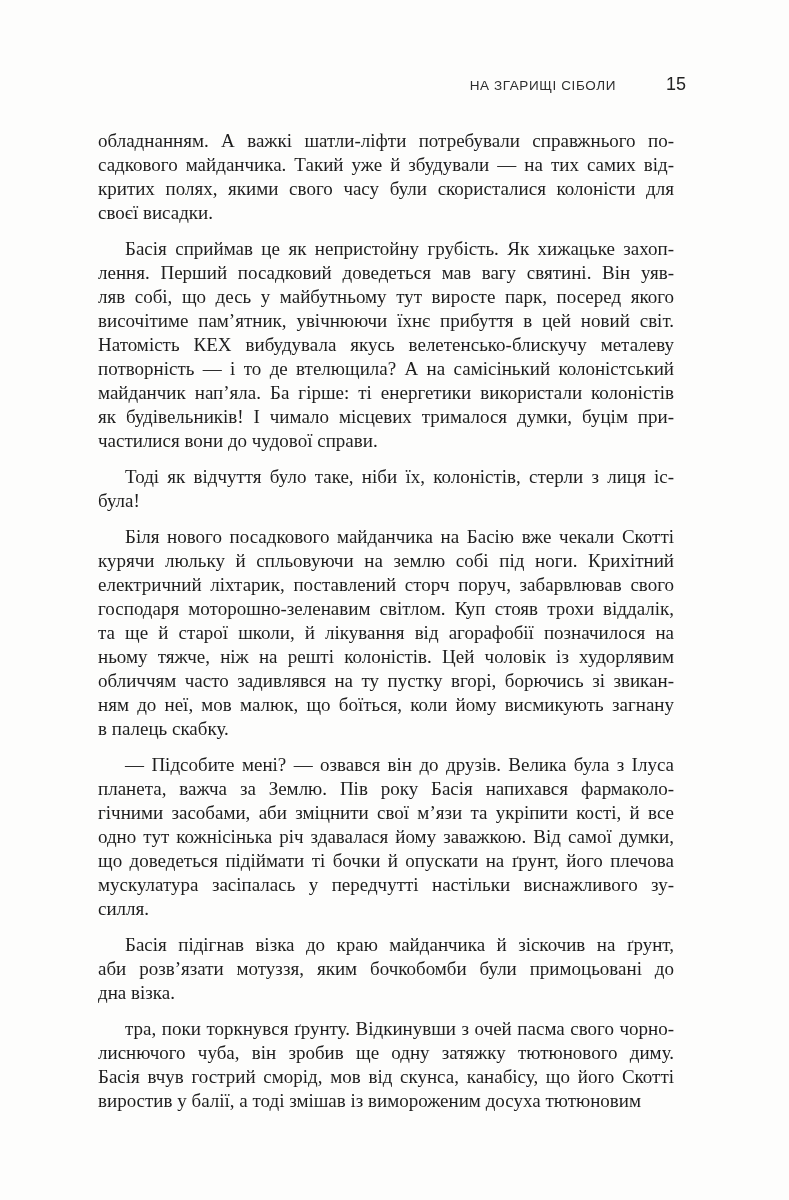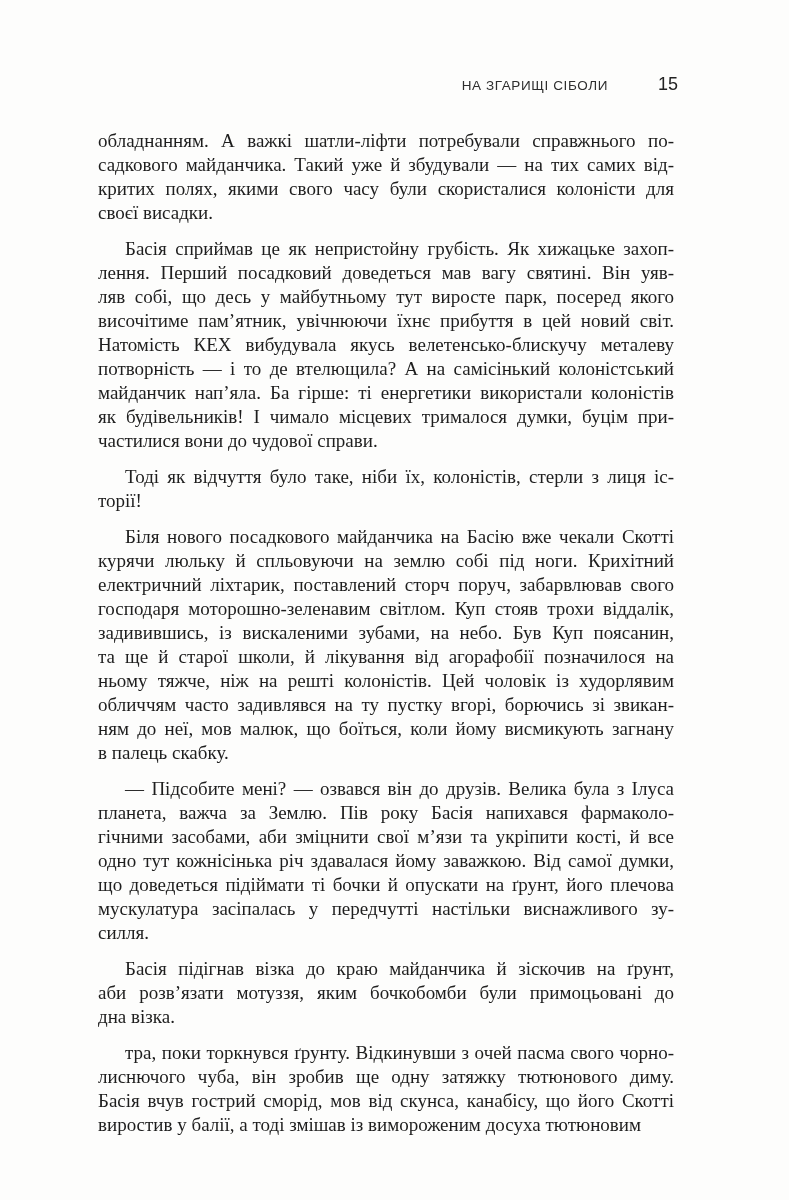--- a/index.html
+++ b/index.html
@@ -12,21 +12,21 @@
     width: 789px;
     height: 1200px;
     background: #fdfdfc;
     overflow: hidden;
     font-family: "Liberation Serif", "DejaVu Serif", serif;
     color: #1e1e1e;
   }
   .running-header {
     position: absolute;
     top: 74px;
-    left: 78px;
+    left: 86px;
     width: 600px;
     display: flex;
     justify-content: flex-end;
     align-items: baseline;
     gap: 50px;
   }
   .running-title {
     font-family: "Liberation Sans", "DejaVu Sans", sans-serif;
     font-size: 13.5px;
     letter-spacing: 0.6px;
@@ -83,28 +83,27 @@
         <div class="line">ляв собі, що десь у майбутньому тут виросте парк, посеред якого</div>
         <div class="line">височітиме пам’ятник, увічнюючи їхнє прибуття в цей новий світ.</div>
         <div class="line">Натомість КЕХ вибудувала якусь велетенсько-блискучу металеву</div>
         <div class="line">потворність — і то де втелющила? А на самісінький колоністський</div>
         <div class="line">майданчик нап’яла. Ба гірше: ті енергетики використали колоністів</div>
         <div class="line">як будівельників! І чимало місцевих трималося думки, буцім при-</div>
         <div class="line last">частилися вони до чудової справи.</div>
       </div>
       <div class="para indent">
         <div class="line">Тоді як відчуття було таке, ніби їх, колоністів, стерли з лиця іс-</div>
-        <div class="line last">торії!</div>
+        <div class="line last">була!</div>
       </div>
       <div class="para indent">
         <div class="line">Біля нового посадкового майданчика на Басію вже чекали Скотті</div>
         <div class="line">курячи люльку й спльовуючи на землю собі під ноги. Крихітний</div>
         <div class="line">електричний ліхтарик, поставлений сторч поруч, забарвлював свого</div>
         <div class="line">господаря моторошно-зеленавим світлом. Куп стояв трохи віддалік,</div>
-        <div class="line">задивившись, із вискаленими зубами, на небо. Був Куп поясанин,</div>
         <div class="line">та ще й старої школи, й лікування від агорафобії позначилося на</div>
         <div class="line">ньому тяжче, ніж на решті колоністів. Цей чоловік із худорлявим</div>
         <div class="line">обличчям часто задивлявся на ту пустку вгорі, борючись зі звикан-</div>
         <div class="line">ням до неї, мов малюк, що боїться, коли йому висмикують загнану</div>
         <div class="line last">в палець скабку.</div>
       </div>
       <div class="para indent">
         <div class="line">— Підсобите мені? — озвався він до друзів. Велика була з Ілуса</div>
         <div class="line">планета, важча за Землю. Пів року Басія напихався фармаколо-</div>
         <div class="line">гічними засобами, аби зміцнити свої м’язи та укріпити кості, й все</div>

